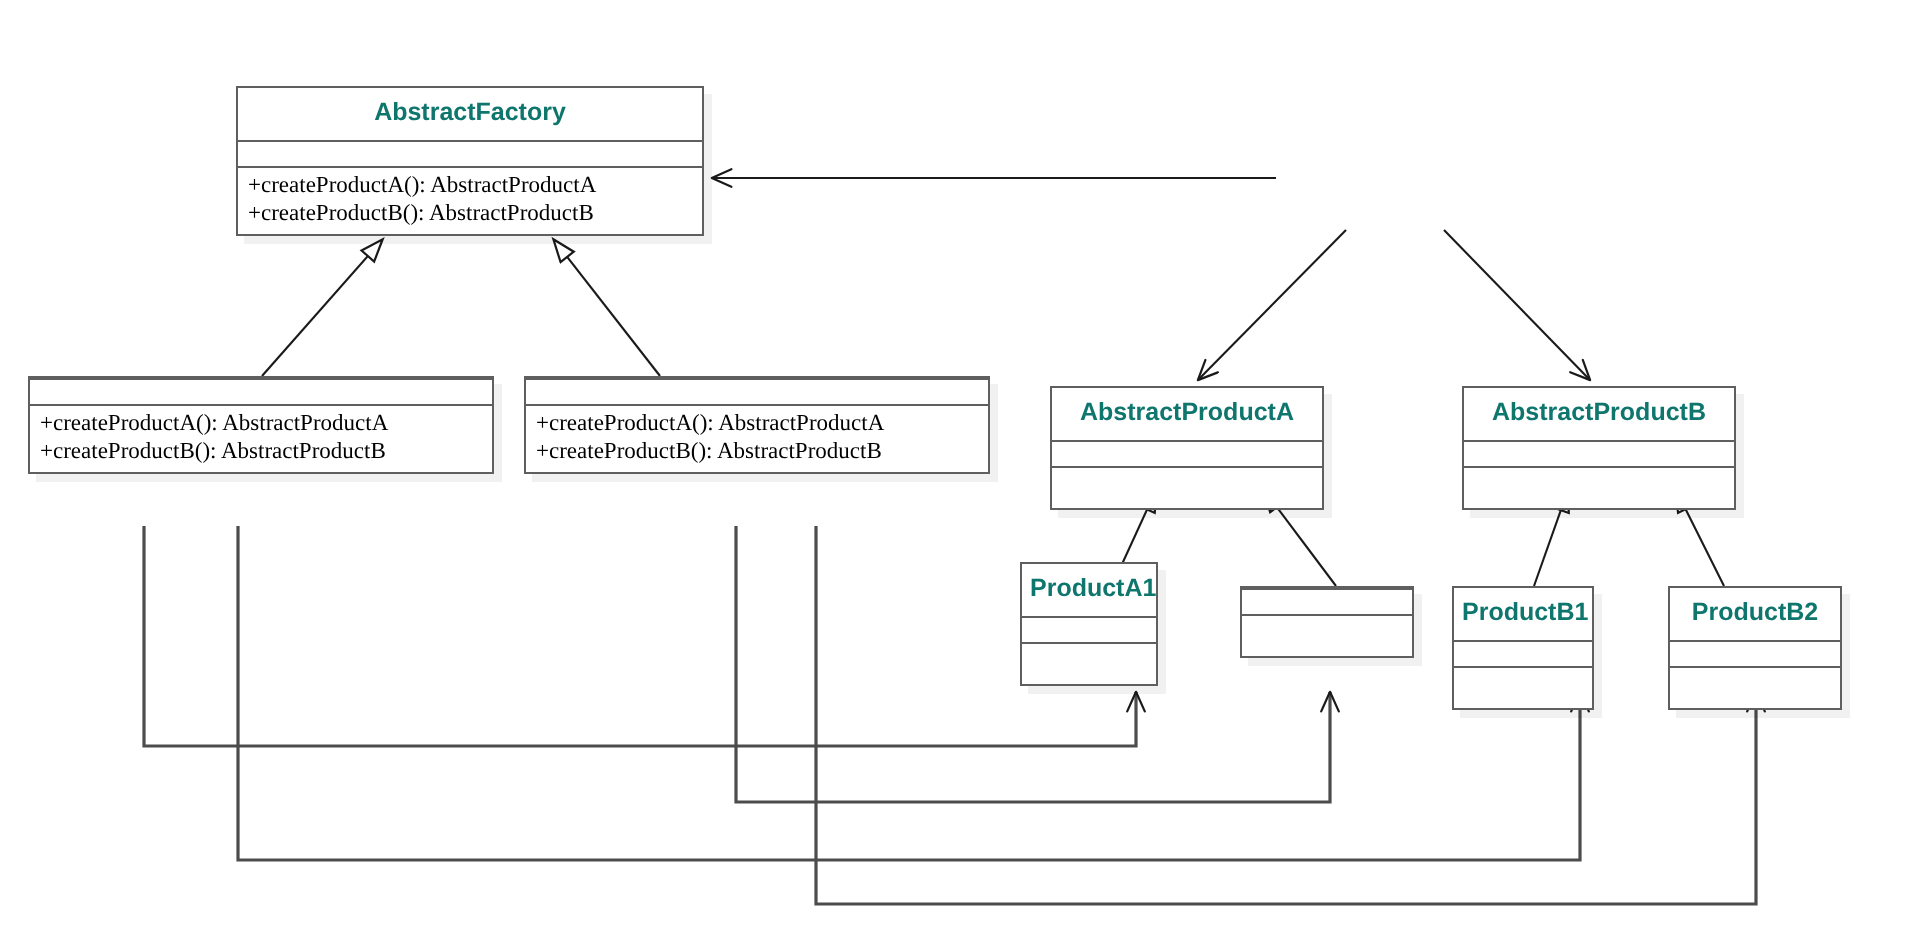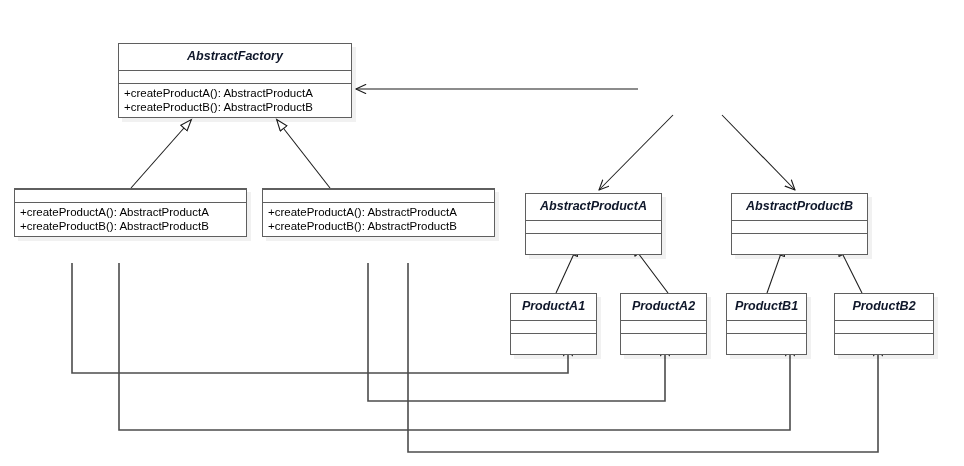--- a/index.html
+++ b/index.html
@@ -32,59 +32,59 @@
     box-sizing: border-box;
     background: #ffffff;
     border: 1.6px solid #5f5f5f;
     box-shadow: 4px 4px 0 rgba(0, 0, 0, 0.055);
     z-index: 2;
   }
   .uml-title {
     text-align: center;
     font-weight: bold;
     font-size: 12.5px;
-    color: #0f172a;
+    color: #0f766e;
     line-height: 1;
     padding: 6px 4px 7px 4px;
     white-space: nowrap;
     overflow: hidden;
-    font-style: italic;
   }
   .uml-sep {
     border-top: 1.6px solid #5f5f5f;
   }
   .uml-compartment {
     padding: 0;
   }
   .uml-compartment.empty-thin {
     height: 12px;
   }
   .uml-compartment.empty-tall {
     height: 20px;
   }
   .uml-attr {
     font-size: 11.5px;
     color: #000000;
     line-height: 14px;
     padding: 0 4px 0 5px;
     white-space: nowrap;
+    font-family: Liberation Serif, serif;
   }
   .uml-ops {
     padding: 2px 0 3px 0;
   }
   .box-abstract-factory { left: 118px;  top: 43px;  width: 234px; }
   .box-client           { left: 638px;  top: 62px;  width: 117px; }
   .box-concrete-1       { left: 14px;   top: 188px; width: 233px; }
   .box-concrete-2       { left: 262px;  top: 188px; width: 233px; }
   .box-abs-product-a    { left: 525px;  top: 193px; width: 137px; }
   .box-abs-product-b    { left: 731px;  top: 193px; width: 137px; }
-  .box-product-a1       { left: 510px;  top: 293px; width: 87px; }
+  .box-product-a1       { left: 510px;  top: 281px; width: 69px; }
   .box-product-a2       { left: 620px;  top: 293px; width: 87px; }
-  .box-product-b1       { left: 726px;  top: 293px; width: 81px; }
-  .box-product-b2       { left: 834px;  top: 293px; width: 100px; }
+  .box-product-b1       { left: 726px;  top: 293px; width: 71px; }
+  .box-product-b2       { left: 834px;  top: 293px; width: 87px; }
 </style>
 </head>
 <body>
 
 <div id="canvas">
 
   <svg id="edges" viewBox="0 0 964 466" width="964" height="466" xmlns="http://www.w3.org/2000/svg">
     <defs>
       <marker id="hollow-triangle" markerWidth="14" markerHeight="14" refX="11.5" refY="5" orient="auto" markerUnits="userSpaceOnUse">
         <path d="M0.8,0.8 L12,5 L0.8,9.2 Z" fill="#ffffff" stroke="#1a1a1a" stroke-width="1.1"></path>
@@ -159,21 +159,20 @@
     <div class="uml-sep uml-compartment empty-tall"></div>
   </div>
 
   <div class="uml-class box-product-a1">
     <div class="uml-title">ProductA1</div>
     <div class="uml-sep uml-compartment empty-thin"></div>
     <div class="uml-sep uml-compartment empty-tall"></div>
   </div>
 
   <div class="uml-class box-product-a2">
-    <div class="uml-title">ProductA2</div>
     <div class="uml-sep uml-compartment empty-thin"></div>
     <div class="uml-sep uml-compartment empty-tall"></div>
   </div>
 
   <div class="uml-class box-product-b1">
     <div class="uml-title">ProductB1</div>
     <div class="uml-sep uml-compartment empty-thin"></div>
     <div class="uml-sep uml-compartment empty-tall"></div>
   </div>
 

